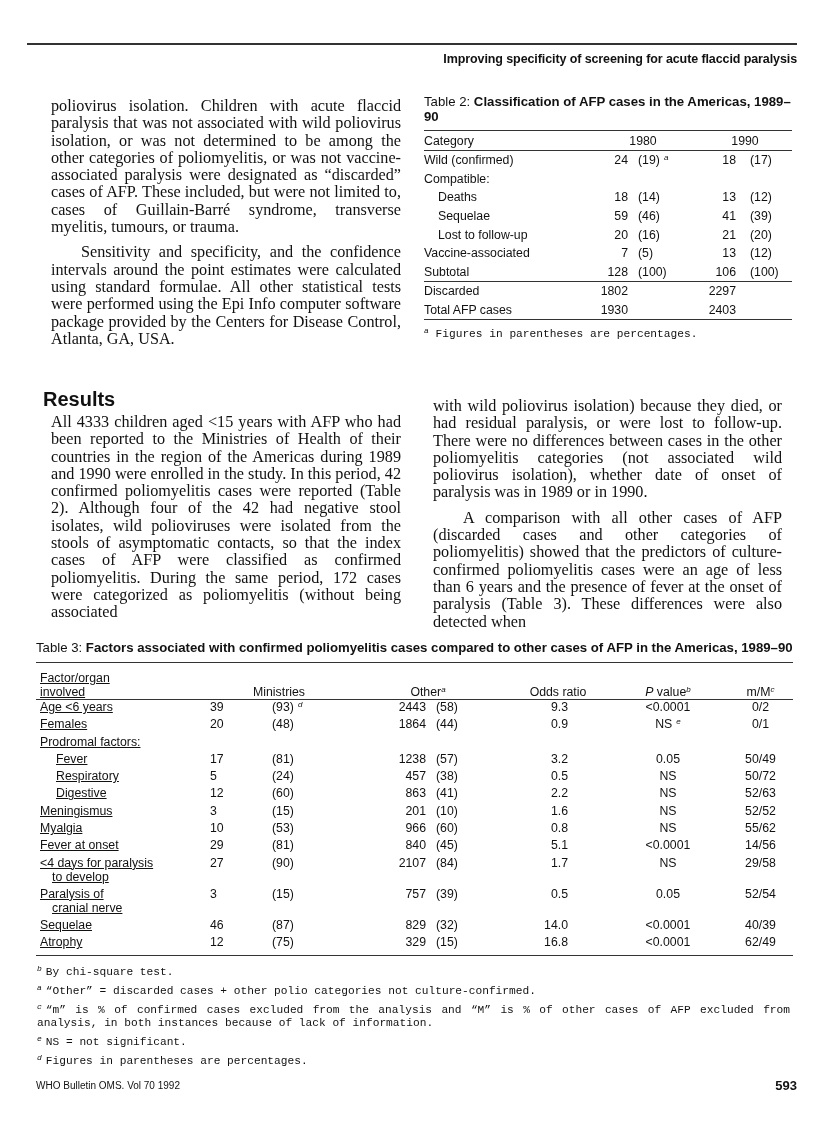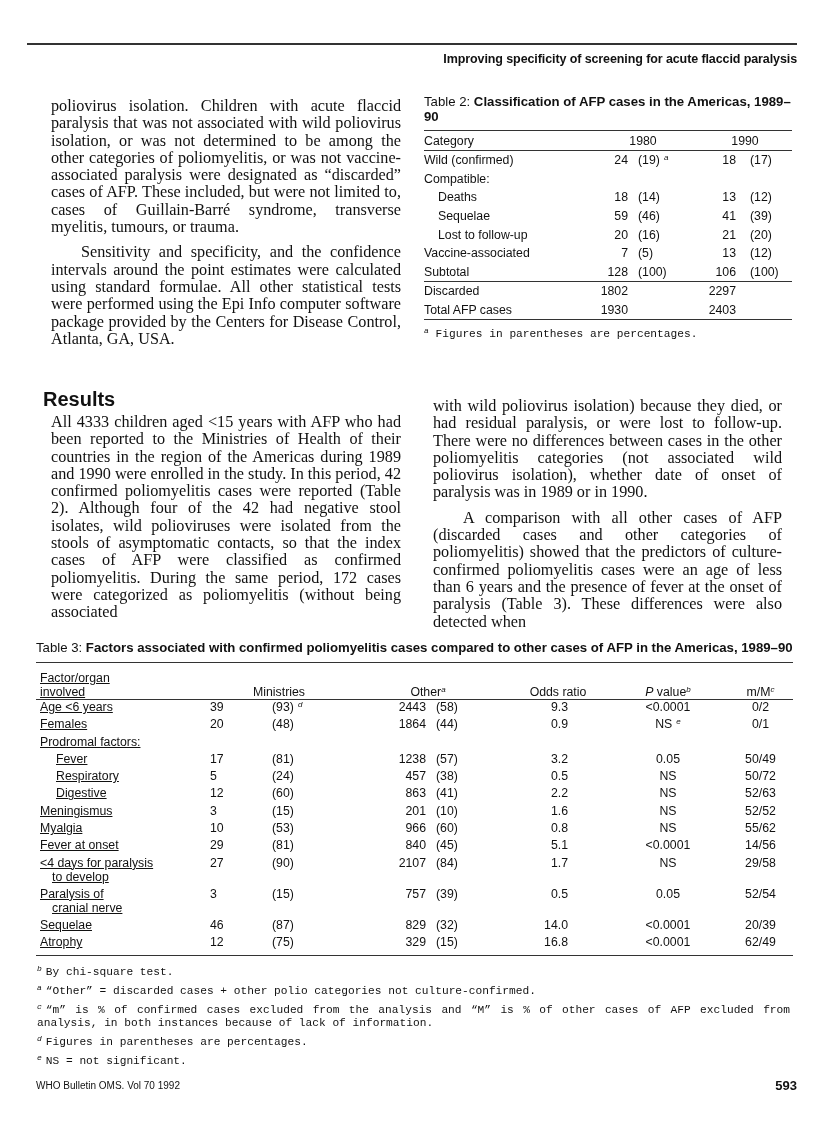--- a/index.html
+++ b/index.html
@@ -301,38 +301,38 @@
           <td class="mm"><span>52/54</span></td>
         </tr>
         <tr>
           <td class="f"><span>Sequelae</span></td>
           <td class="cn"><span>46</span></td>
           <td class="cp"><span>(87)</span></td>
           <td class="on"><span>829</span></td>
           <td class="op"><span>(32)</span></td>
           <td class="or"><span>14.0</span></td>
           <td class="pv"><span>&lt;0.0001</span></td>
-          <td class="mm"><span>20/39</span></td>
+          <td class="mm"><span>40/39</span></td>
         </tr>
         <tr class="last">
           <td class="f"><span>Atrophy</span></td>
           <td class="cn"><span>12</span></td>
           <td class="cp"><span>(75)</span></td>
           <td class="on"><span>329</span></td>
           <td class="op"><span>(15)</span></td>
           <td class="or"><span>16.8</span></td>
           <td class="pv"><span>&lt;0.0001</span></td>
           <td class="mm"><span>62/49</span></td>
         </tr>
       </tbody>
   </table>
 </div>
 
 <div id="table3-footnotes" class="fn">
     <div><sup class="m" style="margin-right: 4px;">b</sup><span>By chi-square test.</span></div>
     <div><sup class="m" style="margin-right: 4px;">a</sup><span>“Other” = discarded cases + other polio categories not culture-confirmed.</span></div>
     <div><sup class="m" style="margin-right: 4px;">c</sup><span>“m” is % of confirmed cases excluded from the analysis and “M” is % of other cases of AFP excluded from analysis, in both instances because of lack of information.</span></div>
+    <div><sup class="m" style="margin-right: 4px;">e</sup><span>NS = not significant.</span></div>
     <div><sup class="m" style="margin-right: 4px;">d</sup><span>Figures in parentheses are percentages.</span></div>
-    <div><sup class="m" style="margin-right: 4px;">e</sup><span>NS = not significant.</span></div>
   </div>
 
 <div class="footer-left">WHO Bulletin OMS. Vol 70 1992</div>
 <div class="footer-right">593</div>
 
 </body></html>

